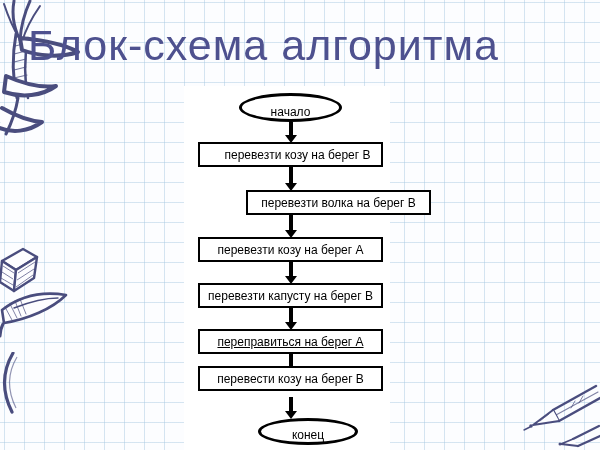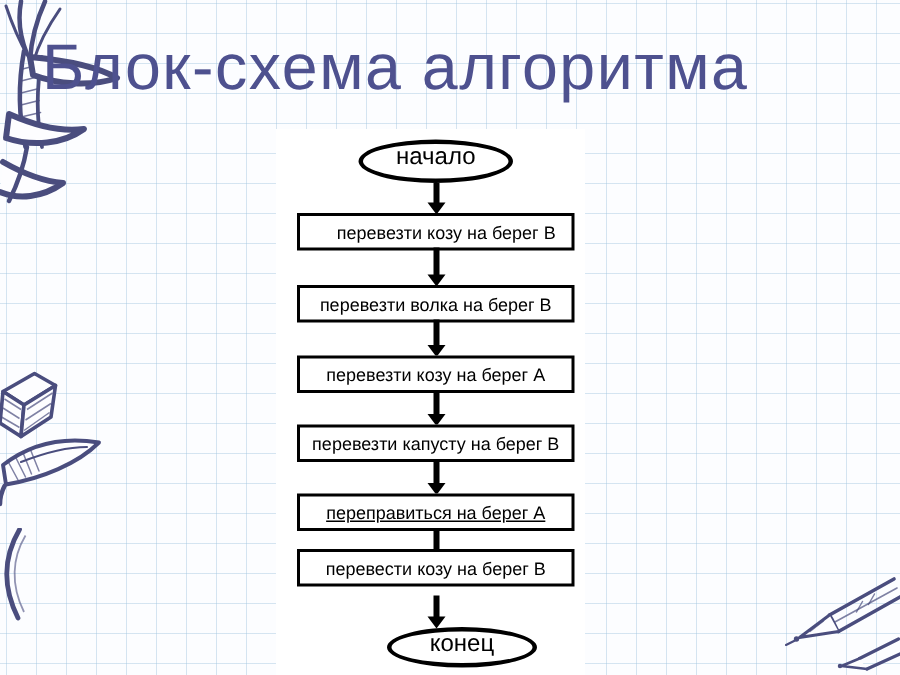--- a/index.html
+++ b/index.html
@@ -31,37 +31,37 @@
     left: 184px; top: 86px;
     width: 206px; height: 364px;
     background: #ffffff;
   }
   .terminator {
     position: absolute;
     box-sizing: border-box;
     background: #ffffff;
     border: 3px solid #000000;
     border-radius: 50%;
-    display: flex; align-items: flex-start; justify-content: center;
-    font-size: 16px; color: #000000;
+    display: flex; align-items: flex-end; justify-content: center;
+    font-size: 12px; color: #000000;
     white-space: nowrap;
   }
   .term-start { left: 239px; top: 93px; width: 103px; height: 29px; }
   .term-end   { left: 258px; top: 418px; width: 100px; height: 27px; }
   .step {
     position: absolute;
     left: 198px; width: 185px; height: 25px;
     box-sizing: border-box;
     background: #ffffff;
     border: 2px solid #000000;
     display: flex; align-items: center; justify-content: center;
     font-size: 12px; color: #000000;
     white-space: nowrap;
   }
-  .step-1 { top: 142px; padding-left: 14px; } .step-2 { top: 190px; } .step-3 { top: 237px; }
+  .step-1 { top: 142px; padding-left: 14px; } .step-2 { top: 190px; margin-left: 48px; } .step-3 { top: 237px; }
   .step-4 { top: 283px; } .step-5 { top: 329px; text-decoration: underline; } .step-6 { top: 366px; }
   .arrow { position: absolute; left: 284px; width: 13px; }
   .arrow::before {
     content: ""; position: absolute;
     left: 5px; top: 0; bottom: 7px; width: 3.5px;
     background: #000000;
   }
   .arrow::after {
     content: ""; position: absolute;
     left: 0.5px; bottom: 0; width: 0; height: 0;

